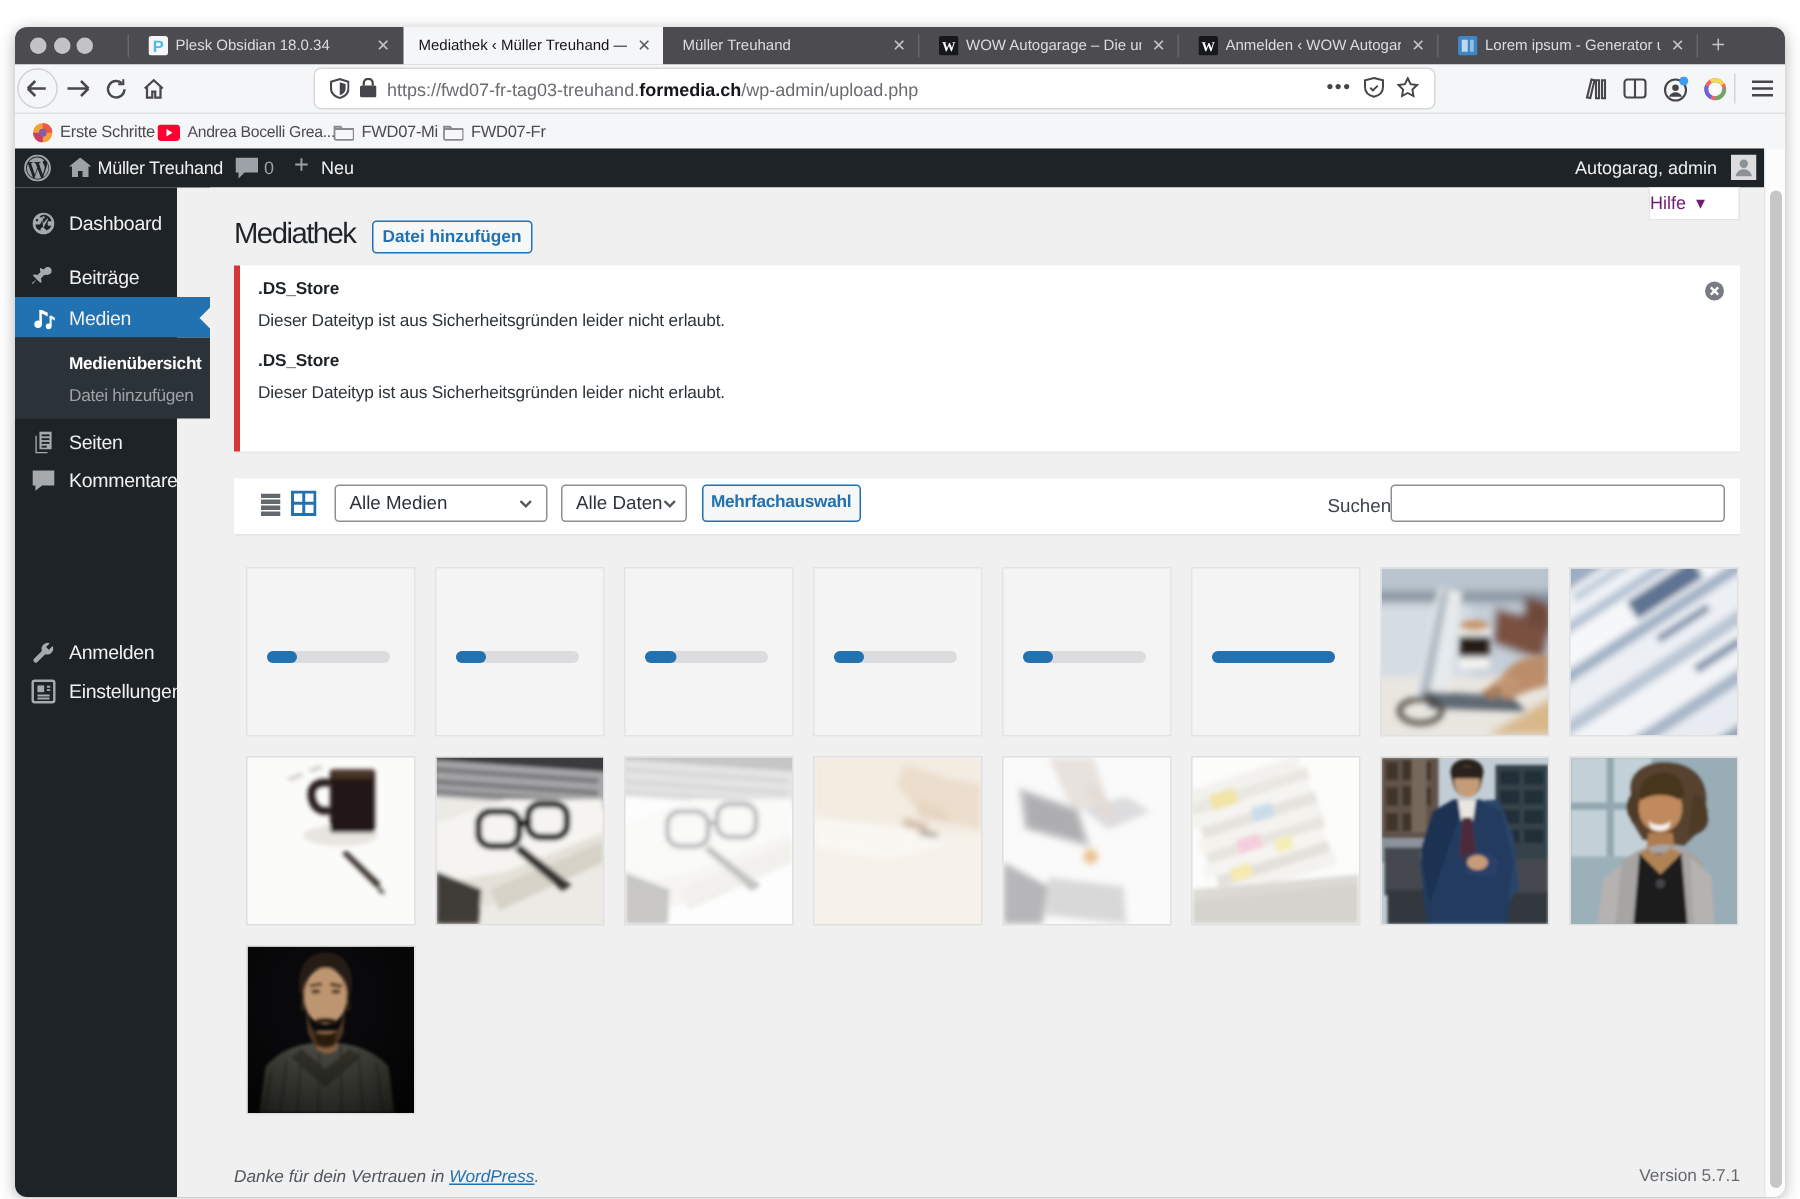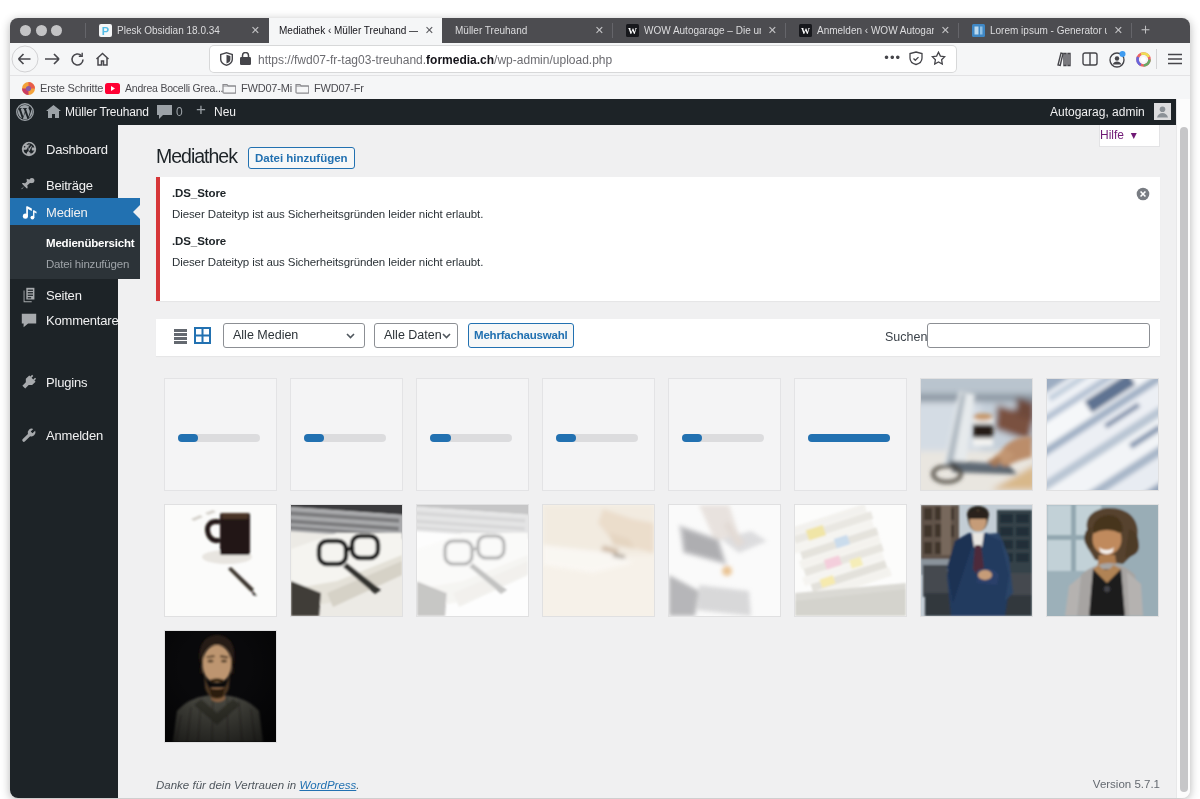--- a/index.html
+++ b/index.html
@@ -350,31 +350,33 @@
               </g>
             </svg>
         <span class="lbl">Seiten</span>
       </div>
       <div class="mi" style="top:178px;">
         <svg class="ico" viewBox="0 0 20 20" fill="currentColor">
               <path d="M2 3h16v11H9l-5 4v-4H2z"></path>
             </svg>
         <span class="lbl">Kommentare</span>
       </div>
-      <div class="mi" style="top:240px;">
-        <svg class="ico" viewBox="0 0 20 20" fill="currentColor">
-              <path d="M13.1 4.6V1.9h-1.8v2.7H8.6V1.9H6.8v2.7H5v5.4l2.7 2.7v5.4h4.5v-5.4l2.7-2.7V4.6z" transform="rotate(45 10 10)"></path>
-            </svg>
-        <span class="lbl">Plugins</span>
-      </div>
       <div class="mi" style="top:293px;">
         <svg class="ico" viewBox="0 0 20 20" fill="currentColor">
               <path d="M16.7 5.2l-2.8 2.8-2-2 2.8-2.8a4.5 4.5 0 0 0-5.9 5.6l-6 6a1.8 1.8 0 0 0 2.5 2.5l6-6a4.5 4.5 0 0 0 5.6-5.9z"></path>
             </svg>
         <span class="lbl">Anmelden</span>
+      </div>
+      <div class="mi" style="top:319px;">
+        <svg class="ico" viewBox="0 0 20 20" fill="currentColor">
+              <rect x="2" y="2" width="16" height="16" rx="1.5" fill="none" stroke="currentColor" stroke-width="1.8"></rect>
+              <path d="M5.5 5.5h5v5h-5z"></path>
+              <path d="M12.5 6.5h2.5M12.5 9h2.5M5.5 13h9M5.5 15.2h9" stroke="currentColor" stroke-width="1.4"></path>
+            </svg>
+        <span class="lbl">Einstellungen</span>
       </div>
     </div>
     <div id="content">
       <div id="hilfe">Hilfe&nbsp;&nbsp;▾</div>
       <h1 class="mediathek">Mediathek</h1>
       <div id="btn-add">Datei hinzufügen</div>
       <div id="notice">
         <div class="nb" style="top:10px;">.DS_Store</div>
         <div class="nt" style="top:31px;">Dieser Dateityp ist aus Sicherheitsgründen leider nicht erlaubt.</div>
         <div class="nb" style="top:58px;">.DS_Store</div>

